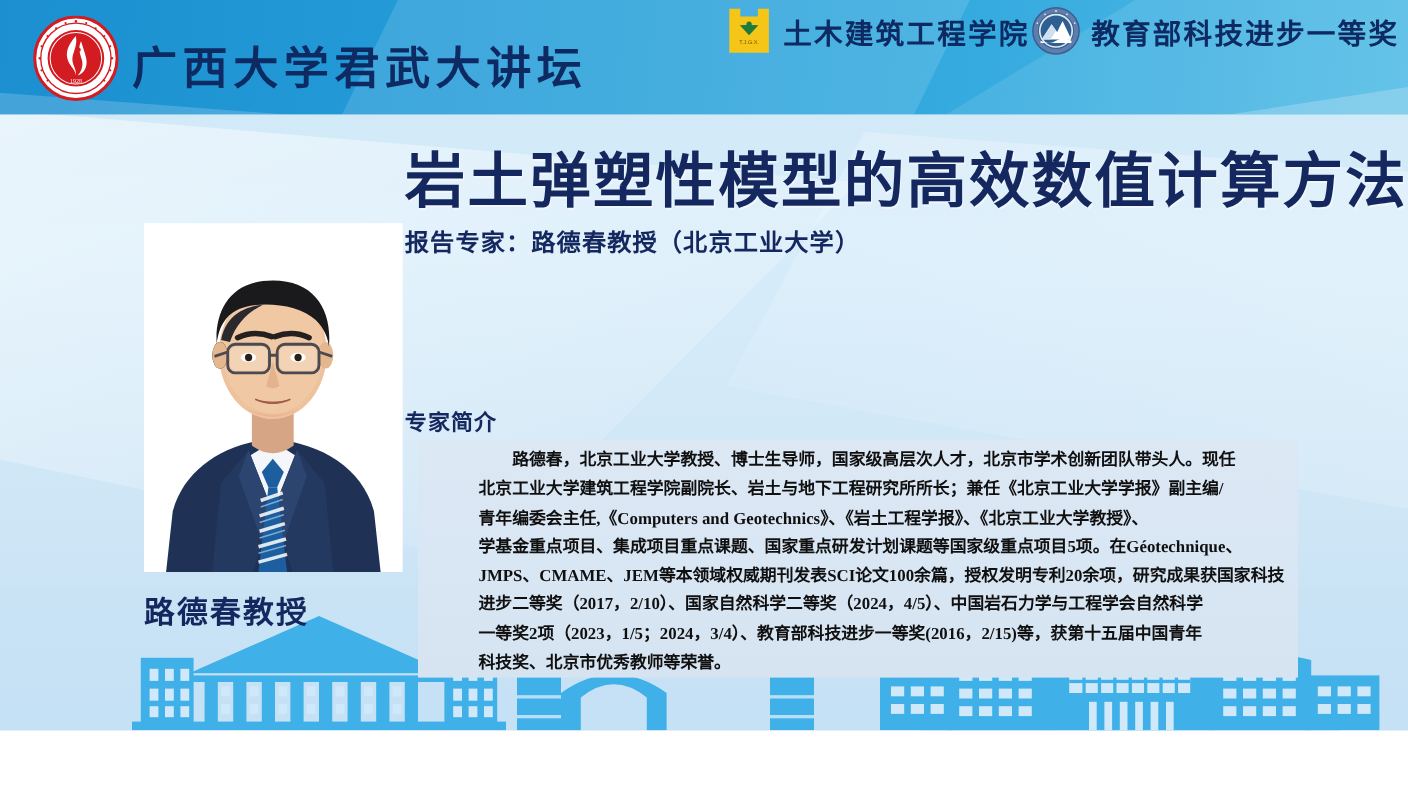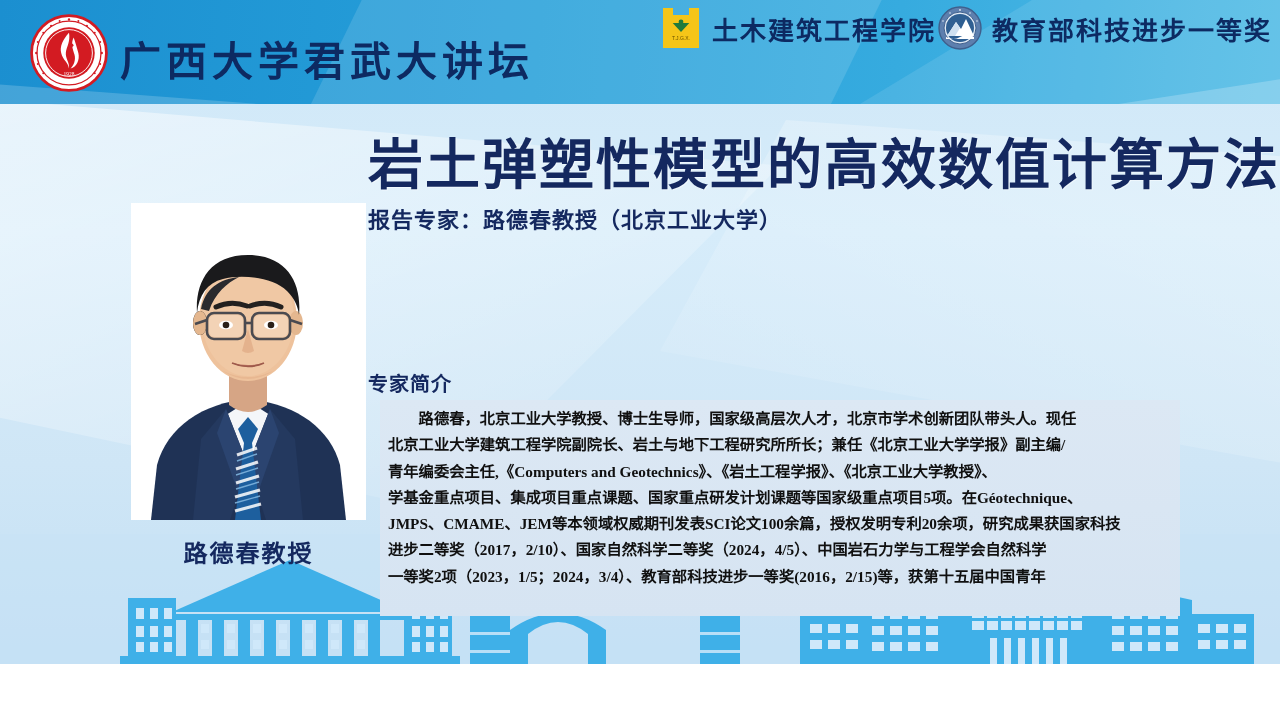--- a/index.html
+++ b/index.html
@@ -134,22 +134,22 @@
     z-index: 6;
   }
   #portrait-frame {
     width: 235px; height: 317px;
     background: #ffffff;
     overflow: hidden;
     position: relative;
   }
   #portrait-caption {
     margin-top: 14px;
-    text-align: center;
-    font-size: 24px;
+    text-align: left;
+    font-size: 28px;
     font-weight: 700;
     color: #14285f;
     letter-spacing: 2px;
     font-family: "Liberation Sans", "DejaVu Sans", sans-serif;
   }
 
   
   #info-list {
     position: absolute;
     left: 368px; top: 202px;
@@ -186,20 +186,21 @@
     z-index: 6;
   }
   .bio-line {
     font-size: 15.3px;
     line-height: 26.3px;
     color: #101010;
     font-weight: 700;
     white-space: nowrap;
     font-family: "Liberation Serif", "DejaVu Serif", serif;
     letter-spacing: 0px;
+    margin-left: 47px;
   }
 
   
   #skyline {
     position: absolute;
     left: 0; bottom: 0;
     width: 1280px; height: 130px;
     z-index: 2;
     pointer-events: none;
   }
@@ -373,20 +374,21 @@
   <div id="bio-heading">专家简介</div>
 
   <div id="bio-box">
     <div class="bio-line">　　路德春，北京工业大学教授、博士生导师，国家级高层次人才，北京市学术创新团队带头人。现任</div>
     <div class="bio-line">北京工业大学建筑工程学院副院长、岩土与地下工程研究所所长；兼任《北京工业大学学报》副主编/</div>
     <div class="bio-line">青年编委会主任,《Computers and Geotechnics》、《岩土工程学报》、《北京工业大学教授》、</div>
     <div class="bio-line">学基金重点项目、集成项目重点课题、国家重点研发计划课题等国家级重点项目5项。在Géotechnique、</div>
     <div class="bio-line">JMPS、CMAME、JEM等本领域权威期刊发表SCI论文100余篇，授权发明专利20余项，研究成果获国家科技</div>
     <div class="bio-line">进步二等奖（2017，2/10）、国家自然科学二等奖（2024，4/5）、中国岩石力学与工程学会自然科学</div>
     <div class="bio-line">一等奖2项（2023，1/5；2024，3/4）、教育部科技进步一等奖(2016，2/15)等，获第十五届中国青年</div>
+    <div class="bio-line">科技奖、北京市优秀教师等荣誉。</div>
   </div>
 
   <svg id="skyline" viewBox="0 0 1280 130" preserveAspectRatio="none">
 
     <rect x="0" y="0" width="1280" height="130" fill="#c8e3f6" opacity="0.45"></rect>
 
     <g fill="#3fb0e8">
       <polygon points="290,26 172,78 408,78"></polygon>
       <rect x="174" y="80" width="232" height="6"></rect>
       <rect x="172" y="34" width="4" height="0"></rect>

